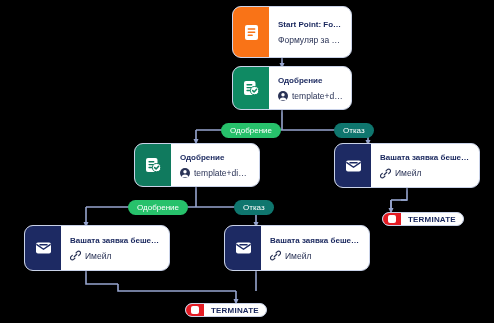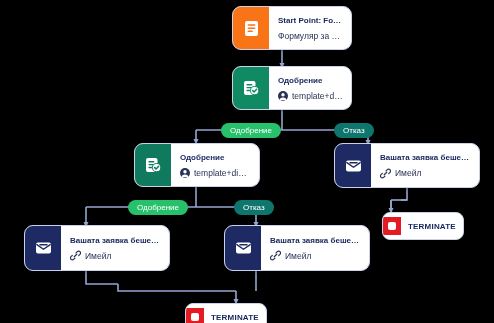--- a/index.html
+++ b/index.html
@@ -97,21 +97,21 @@
 
   
   .terminate {
     position: absolute;
     display: flex;
     align-items: center;
     background: #ffffff;
     border: 1px solid #c9d2e8;
     border-radius: 8px;
     overflow: hidden;
-    height: 28px;
+    height: 14px;
     z-index: 4;
     box-shadow: 0 1px 2px rgba(0,0,0,0.3);
     justify-content: flex-end;
   }
   .term-ico {
     width: 18px; height: 18px;
     background: #e31b23;
     display: flex; align-items: center; justify-content: center;
     flex: 0 0 18px;
   }
@@ -162,21 +162,21 @@
       <path d="M407,200 L391,200"></path>
       <path d="M391,200 L391,211" marker-end="url(#ah)"></path>
 
       <path d="M86,271 L86,284 L118,284"></path>
       <path d="M118,284 L118,291 L236,291"></path>
       <path d="M256,271 L256,291"></path>
       <path d="M236,291 L236,302" marker-end="url(#ah)"></path>
     </g>
   </svg>
 
-  <div class="node" style="left:232px; top:6px; width:120px; height:44px;">
+  <div class="node" style="left:232px; top:6px; width:120px; height:52px;">
     <div class="node-icon icon-orange">
       <svg width="15" height="17" viewBox="0 0 15 17" aria-hidden="true">
         <rect x="1" y="1" width="13" height="15" rx="2" fill="#ffffff"></rect>
         <rect x="3.6" y="4.2" width="7.8" height="1.5" rx="0.7" fill="#f97317"></rect>
         <rect x="3.6" y="7.4" width="7.8" height="1.5" rx="0.7" fill="#f97317"></rect>
         <rect x="3.6" y="10.6" width="5.2" height="1.5" rx="0.7" fill="#f97317"></rect>
       </svg>
     </div>
     <div class="node-body">
       <div class="node-title">Start Point: Form</div>

